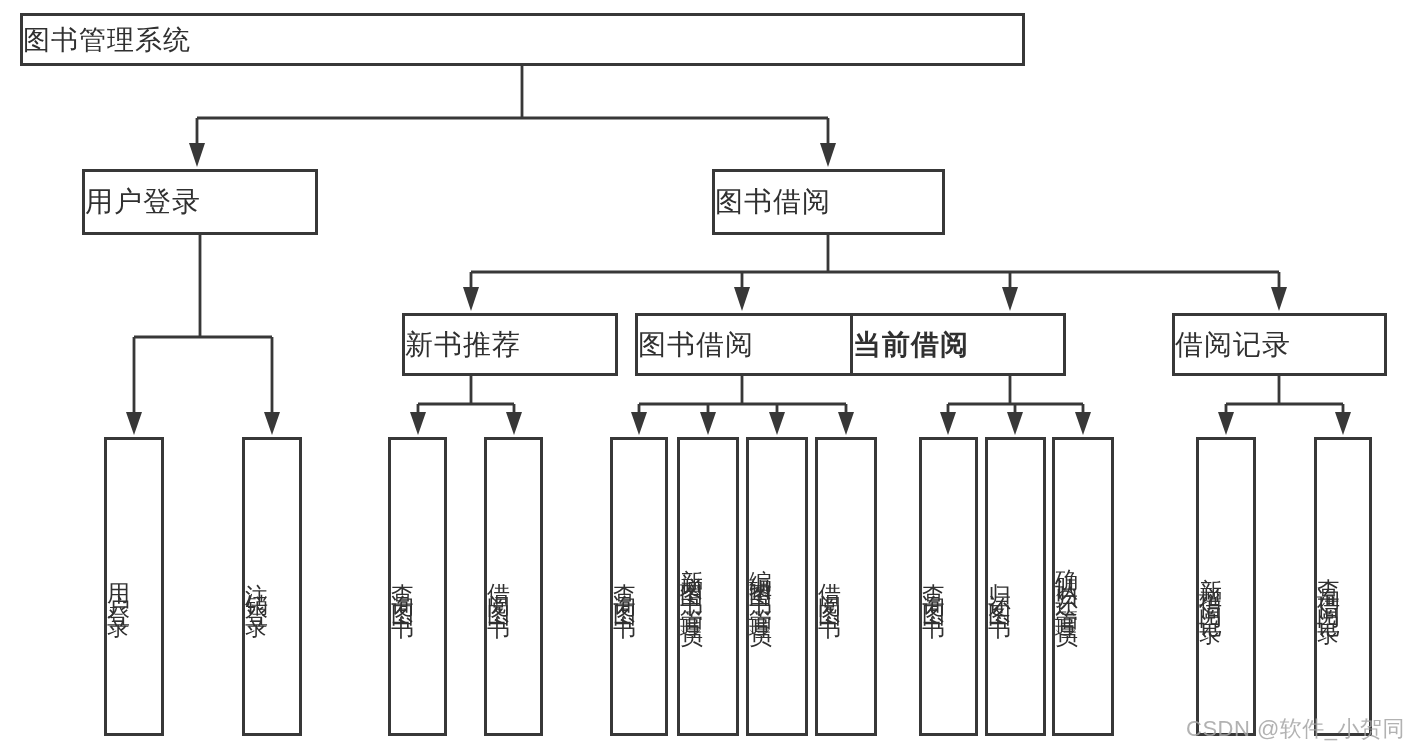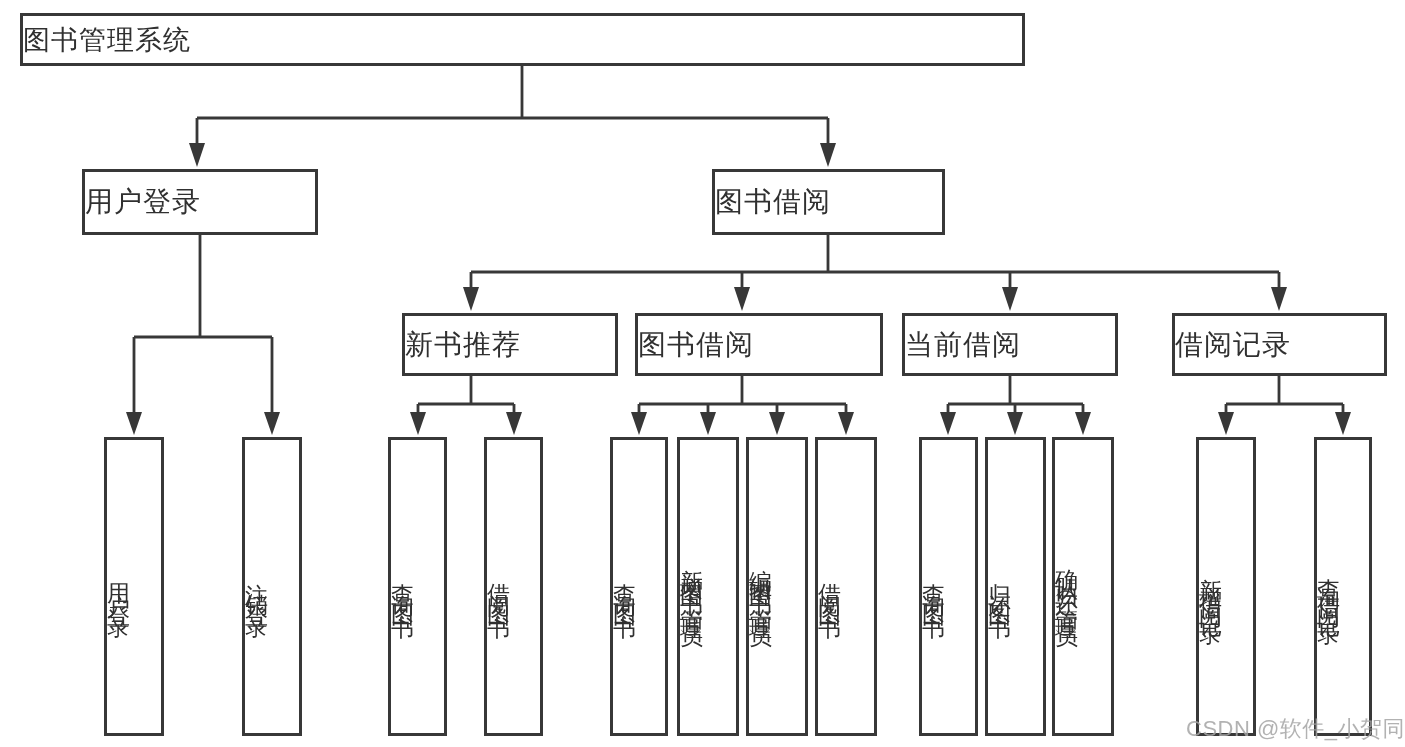--- a/index.html
+++ b/index.html
@@ -138,21 +138,21 @@
   <div class="box mid" style="left:712px; top:169px; width:233px; height:66px;">
     <span class="h-label">图书借阅</span>
   </div>
 
   <div class="box mid" style="left:363px; top:313px; width:216px; height:63px;margin-left:39px;">
     <span class="h-label">新书推荐</span>
   </div>
   <div class="box mid" style="left:635px; top:313px; width:248px; height:63px;">
     <span class="h-label">图书借阅</span>
   </div>
-  <div class="box mid" style="left:902px; top:313px; width:216px; height:63px;">
+  <div class="box mid" style="left:850px; top:313px; width:216px; height:63px;font-weight:bold;">
     <span class="h-label">当前借阅</span>
   </div>
   <div class="box mid" style="left:1172px; top:313px; width:215px; height:63px;">
     <span class="h-label">借阅记录</span>
   </div>
 
   <div class="box" style="left:104px; top:437px; width:60px; height:299px;">
     <span class="v-label ls-4">用户登录</span>
   </div>
   <div class="box" style="left:242px; top:437px; width:60px; height:299px;">

